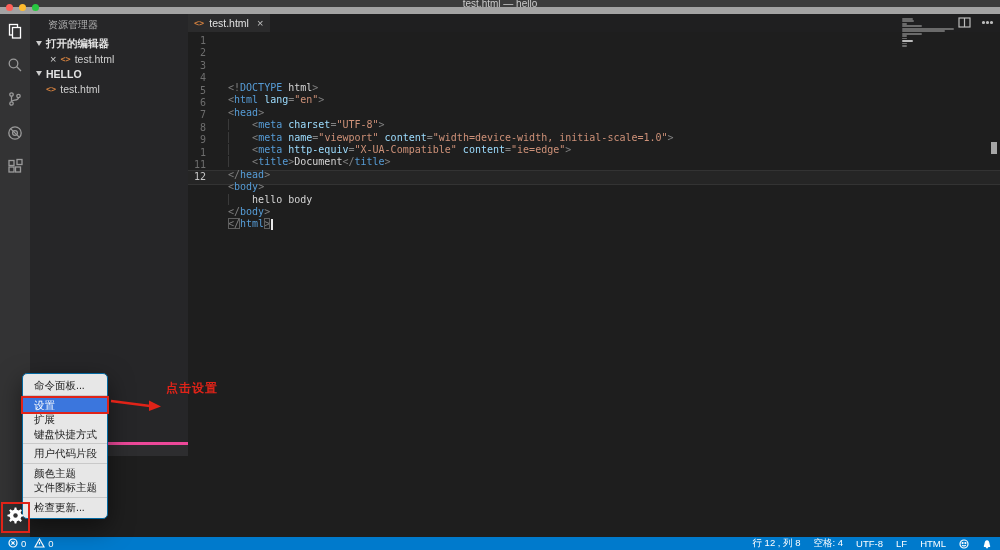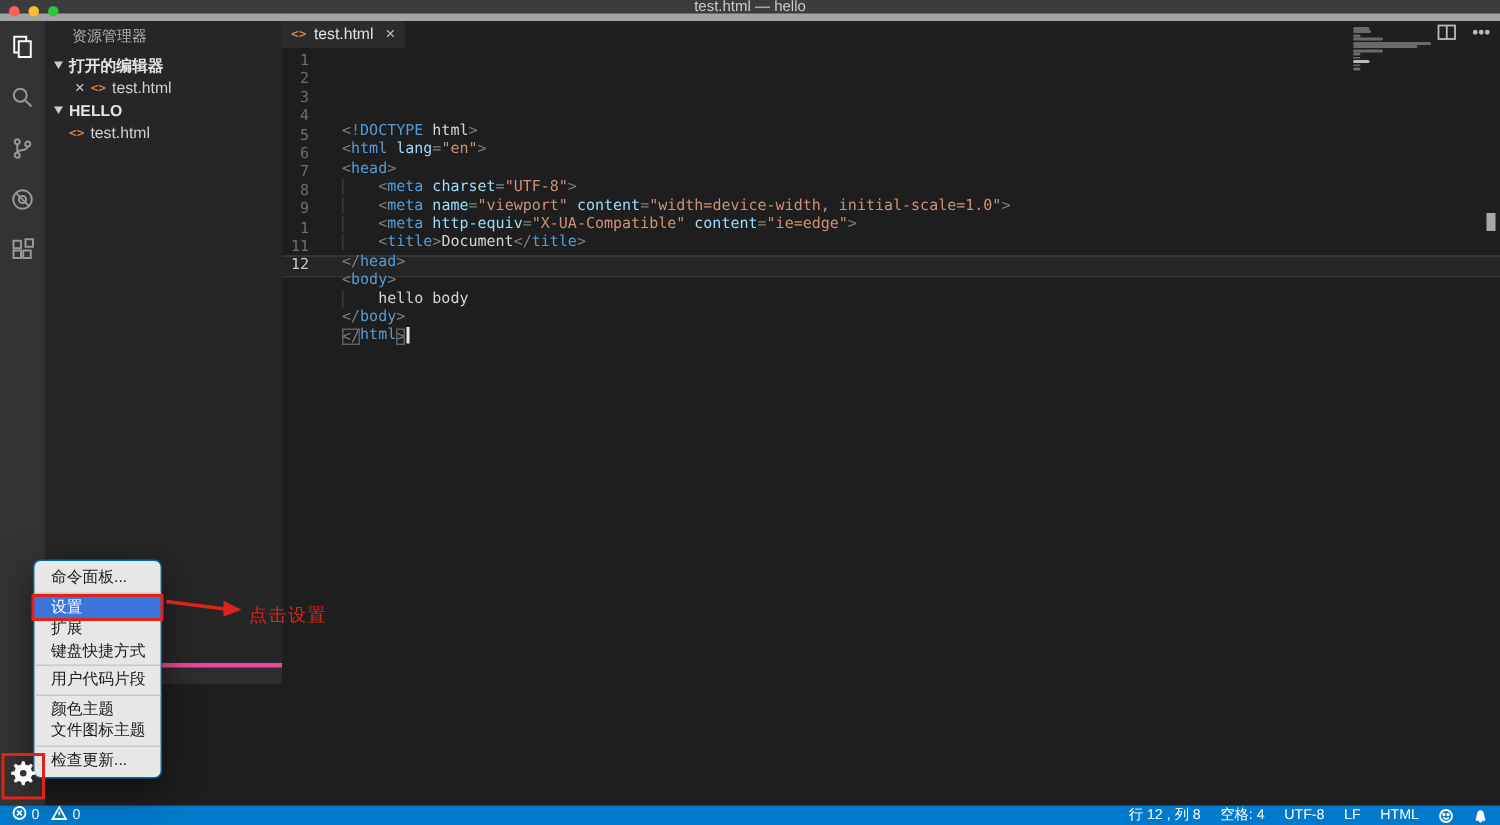--- a/index.html
+++ b/index.html
@@ -2,21 +2,21 @@
 <html><head>
 <meta charset="utf-8">
 <style>
   * { margin:0; padding:0; box-sizing:border-box; }
   html,body { width:1000px; height:550px; background:#1e1e1e; overflow:hidden;
               font-family:"Liberation Sans", sans-serif; }
   .screen { position:relative; width:1000px; height:550px; background:#1e1e1e; overflow:hidden; }
 
   
   .titlebar { position:absolute; left:0; top:0; width:1000px; height:14px;
-              background:#3c3c3c; border-bottom:5px solid #a3a3a3;
+              background:#3c3c3c; border-bottom:7px solid #a3a3a3;
               display:flex; align-items:center; }
   .lights { position:absolute; left:6px; top:0; height:14px; display:flex; align-items:center; gap:6px; }
   .light { width:7px; height:7px; border-radius:50%; }
   .light.red{ background:#ff5f57; } .light.yellow{ background:#febc2e; } .light.green{ background:#28c840; }
   .wtitle { width:100%; text-align:center; font-size:10px; color:#cccccc; }
 
   
   .activitybar { position:absolute; left:0; top:14px; width:30px; height:523px; background:#333334; }
   .ab-icon { width:30px; height:34px; display:flex; align-items:center; justify-content:center; cursor:pointer; }
   .ab-icon svg { stroke:#9a9a9a; fill:none; stroke-width:1.3; }
@@ -85,22 +85,22 @@
           border:1px solid #0369a1; border-radius:5px; padding:4px 0;
           box-shadow:0 8px 24px rgba(0,0,0,.5); z-index:40; }
   .menu-item { height:14.5px; line-height:14.5px; padding-left:11px; font-size:10.5px;
                color:#1c1c1c; cursor:pointer; white-space:nowrap; }
   .menu-item.selected { background:#3b76dd; color:#ffffff; }
   .menu-item.annotated { box-shadow:0 0 0 2px #e02318; position:relative; z-index:41; }
   .menu-sep { height:1px; background:#c9c9c9; margin:2px 0; }
 
   
   .annot-arrow { position:absolute; left:108px; top:396px; z-index:50; }
-  .annot-text { position:absolute; left:166px; top:402px; z-index:50; color:#e02318;
-                font-size:12px; font-weight:normal; letter-spacing:1px; }
+  .annot-text { position:absolute; left:166px; top:380px; z-index:50; color:#e02318;
+                font-size:12px; font-weight:bold; letter-spacing:1px; }
 </style>
 </head>
 <body>
 
 <div class="screen">
 
   <div class="titlebar">
     <div class="lights">
       <span class="light red"></span>
       <span class="light yellow"></span>

